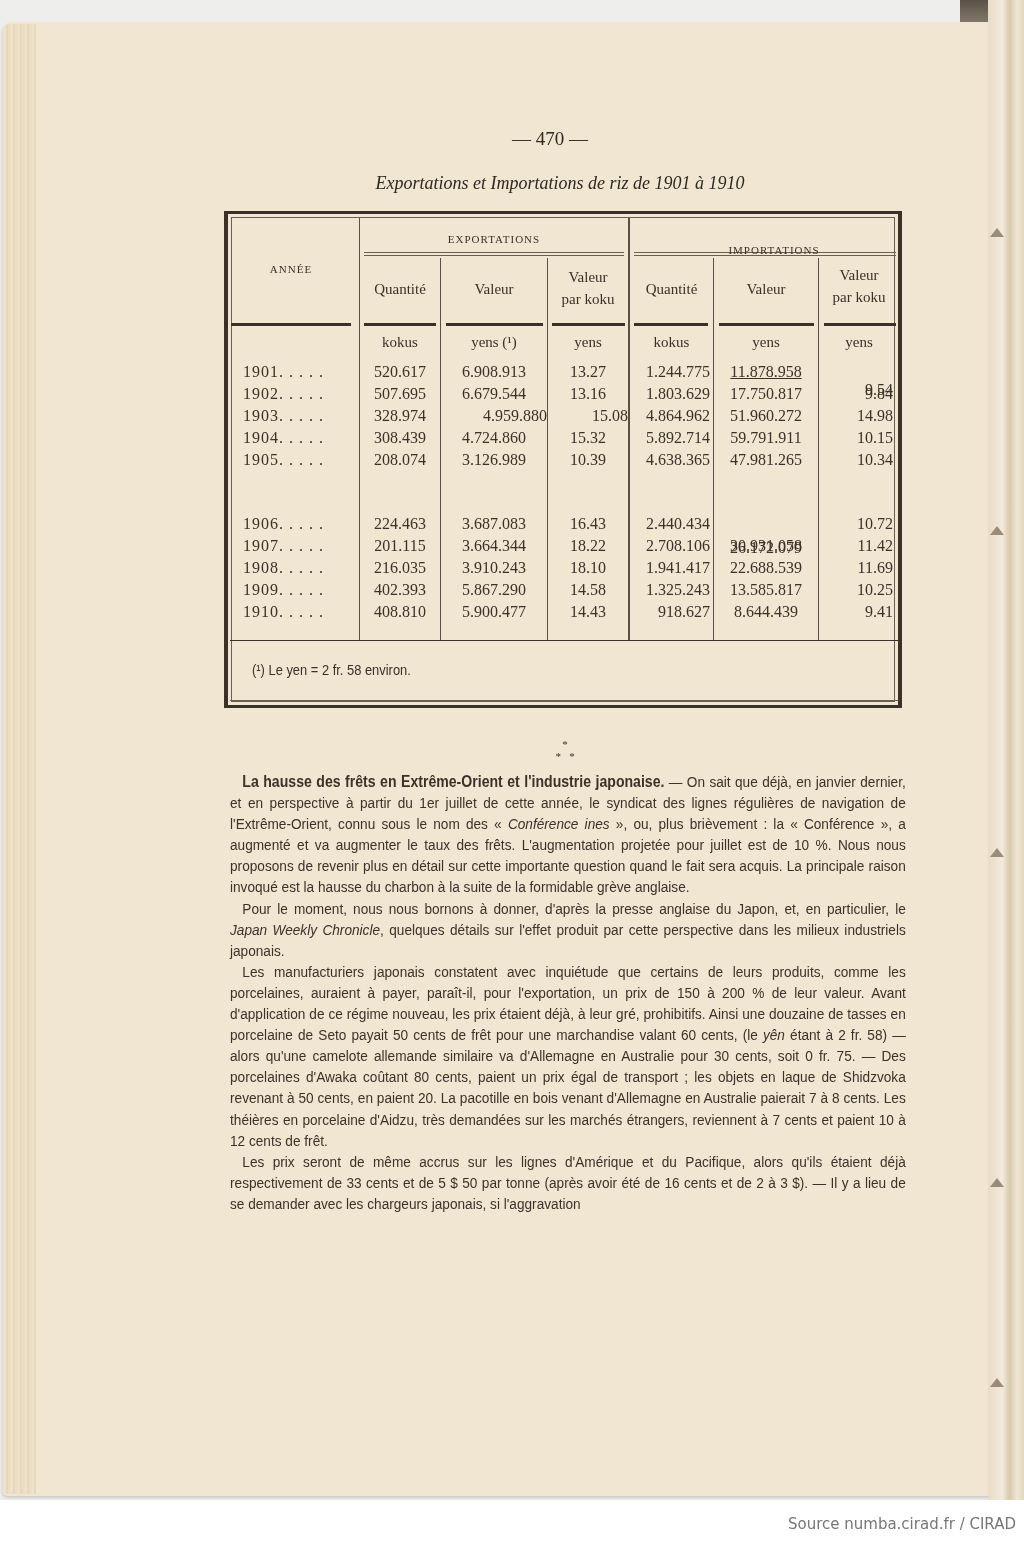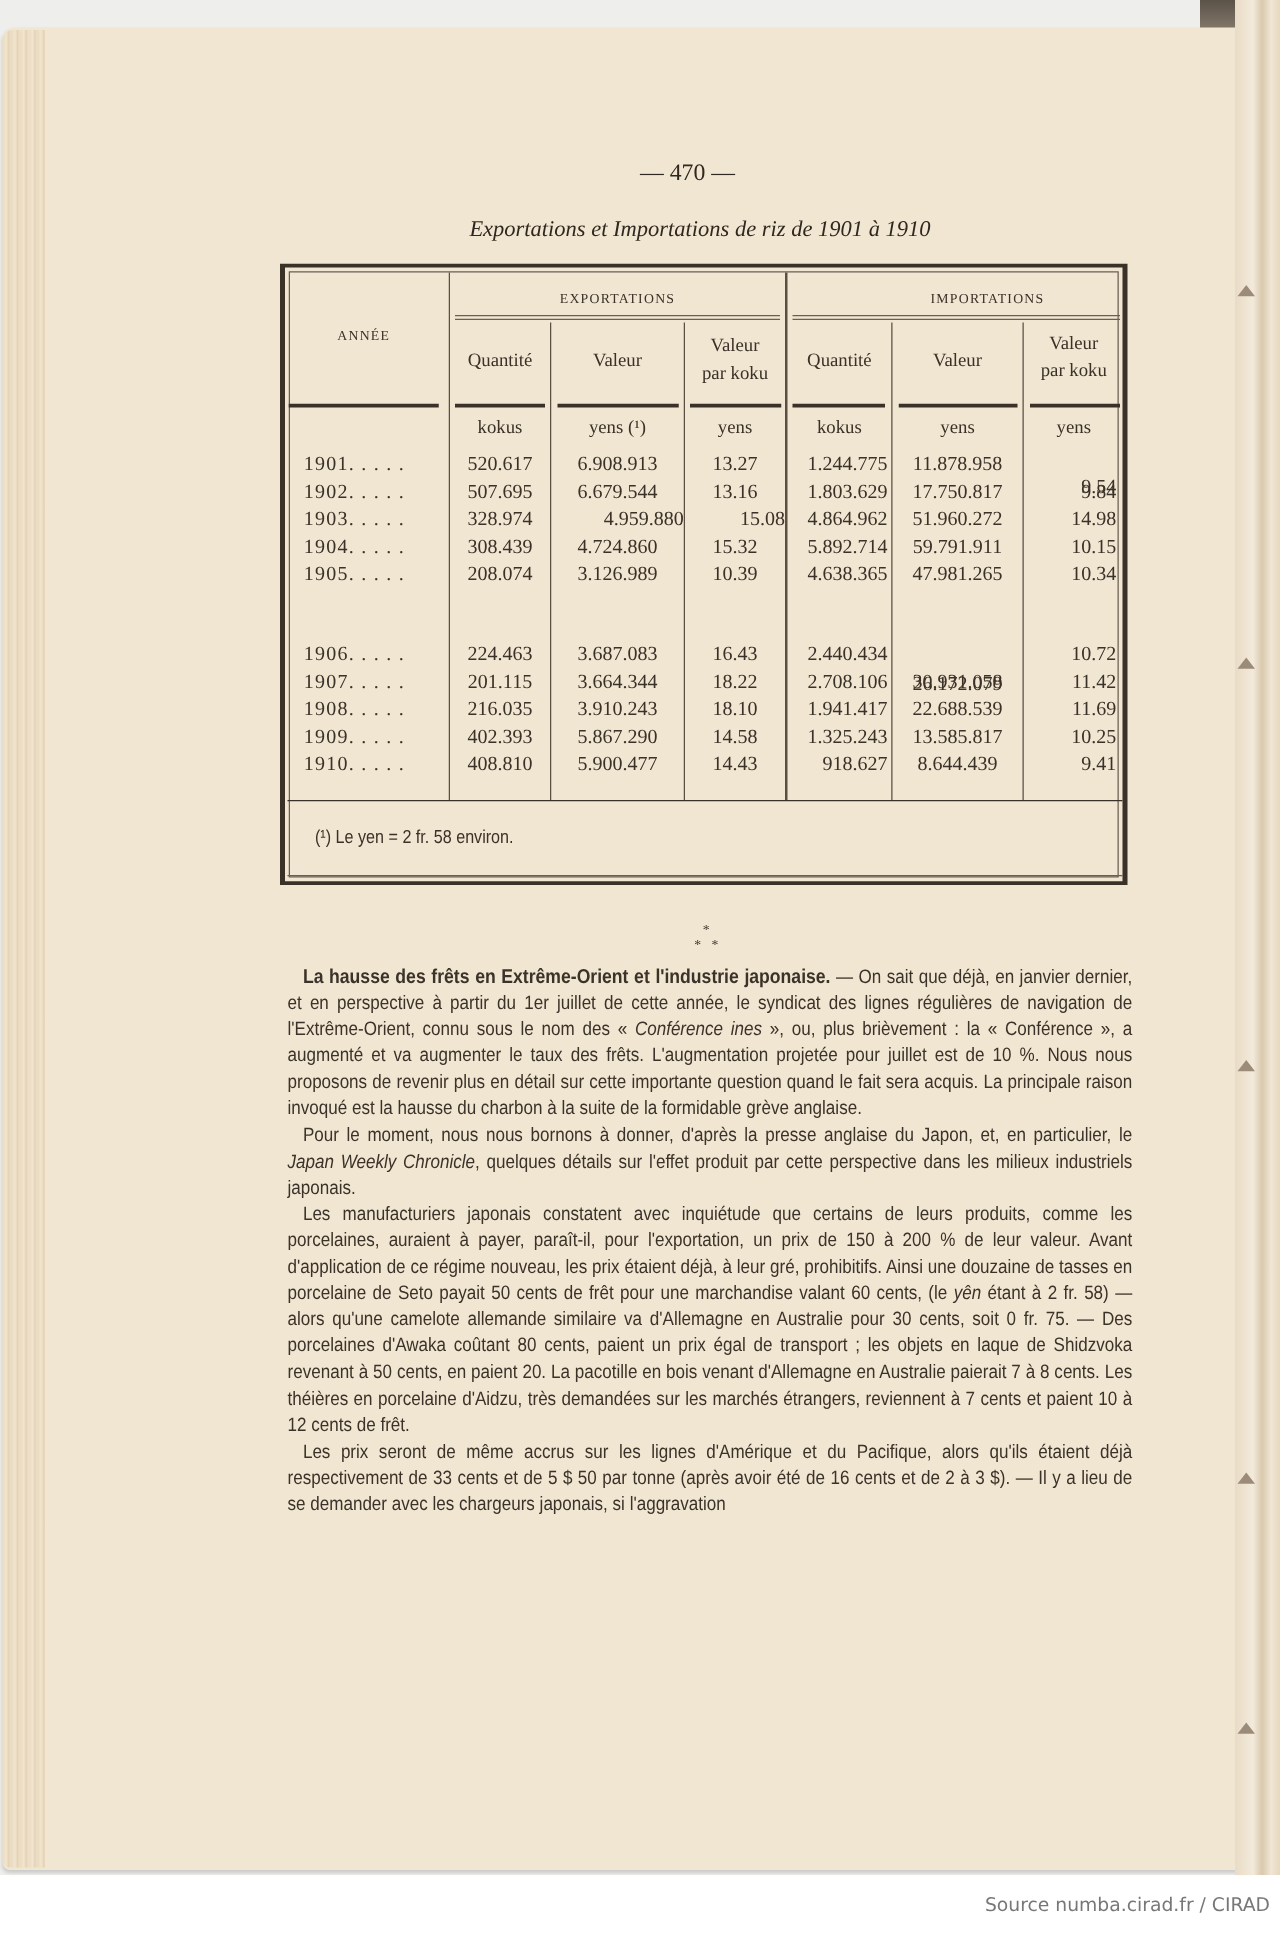--- a/index.html
+++ b/index.html
@@ -129,21 +129,21 @@
 <div class="hline" style="left:552px; top:323px; width:73px; height:3px;"></div>
 <div class="hline" style="left:634px; top:323px; width:74px; height:3px;"></div>
 <div class="hline" style="left:719px; top:323px; width:95px; height:3px;"></div>
 <div class="hline" style="left:824px; top:323px; width:72px; height:3px;"></div>
 
 <div class="thinline" style="left:230px; top:640px; width:668px; background:#3a3128;"></div>
 <div class="thinline" style="left:230px; top:700px; width:668px;"></div>
 
 <div class="hdr small-caps" style="left:231px; width:120px; top:263px;">ANNÉE</div>
 <div class="hdr small-caps" style="left:360px; width:268px; top:233px;">EXPORTATIONS</div>
-<div class="hdr small-caps" style="left:630px; width:288px; top:233px;padding-left:16px;">IMPORTATIONS</div>
+<div class="hdr small-caps" style="left:630px; width:288px; top:244px;">IMPORTATIONS</div>
 
 <div class="hdr col" style="left:360px; width:80px; top:278px;">Quantité</div>
 <div class="hdr col" style="left:441px; width:106px; top:278px;">Valeur</div>
 <div class="hdr col" style="left:548px; width:80px; top:266px;">
   <div>Valeur</div>
   <div>par koku</div>
 </div>
 <div class="hdr col" style="left:630px; width:83px; top:278px;">Quantité</div>
 <div class="hdr col" style="left:714px; width:104px; top:278px;">Valeur</div>
 <div class="hdr col" style="left:819px; width:80px; top:264px;">
@@ -157,21 +157,21 @@
 <div class="unit" style="left:630px; width:83px; top:334px;">kokus</div>
 <div class="unit" style="left:714px; width:104px; top:334px;">yens</div>
 <div class="unit" style="left:819px; width:80px; top:334px;">yens</div>
 
 <div id="rows">
     <div class="cell year" style="top: 363px;">1901. . . . .</div>
     <div class="cell num-c" style="top: 363px; left: 360px; width: 80px;">520.617</div>
     <div class="cell num-c" style="top: 363px; left: 441px; width: 106px;">6.908.913</div>
     <div class="cell num-c" style="top: 363px; left: 548px; width: 80px;">13.27</div>
     <div class="cell num-r" style="top: 363px; left: 632px; width: 78px;">1.244.775</div>
-    <div class="cell num-c" style="top: 363px; left: 714px; width: 104px;">11.878.958</div>
+    <div class="cell num-c" style="top: 363px; left: 714px; width: 104px; text-decoration: underline;">11.878.958</div>
     <div class="cell num-r" style="top: 381px; left: 819px; width: 74px;">9.54</div>
     <div class="cell year" style="top: 385px;">1902. . . . .</div>
     <div class="cell num-c" style="top: 385px; left: 360px; width: 80px;">507.695</div>
     <div class="cell num-c" style="top: 385px; left: 441px; width: 106px;">6.679.544</div>
     <div class="cell num-c" style="top: 385px; left: 548px; width: 80px;">13.16</div>
     <div class="cell num-r" style="top: 385px; left: 632px; width: 78px;">1.803.629</div>
     <div class="cell num-c" style="top: 385px; left: 714px; width: 104px;">17.750.817</div>
     <div class="cell num-r" style="top: 385px; left: 819px; width: 74px;">9.84</div>
     <div class="cell year" style="top: 407px;">1903. . . . .</div>
     <div class="cell num-c" style="top: 407px; left: 360px; width: 80px;">328.974</div>

